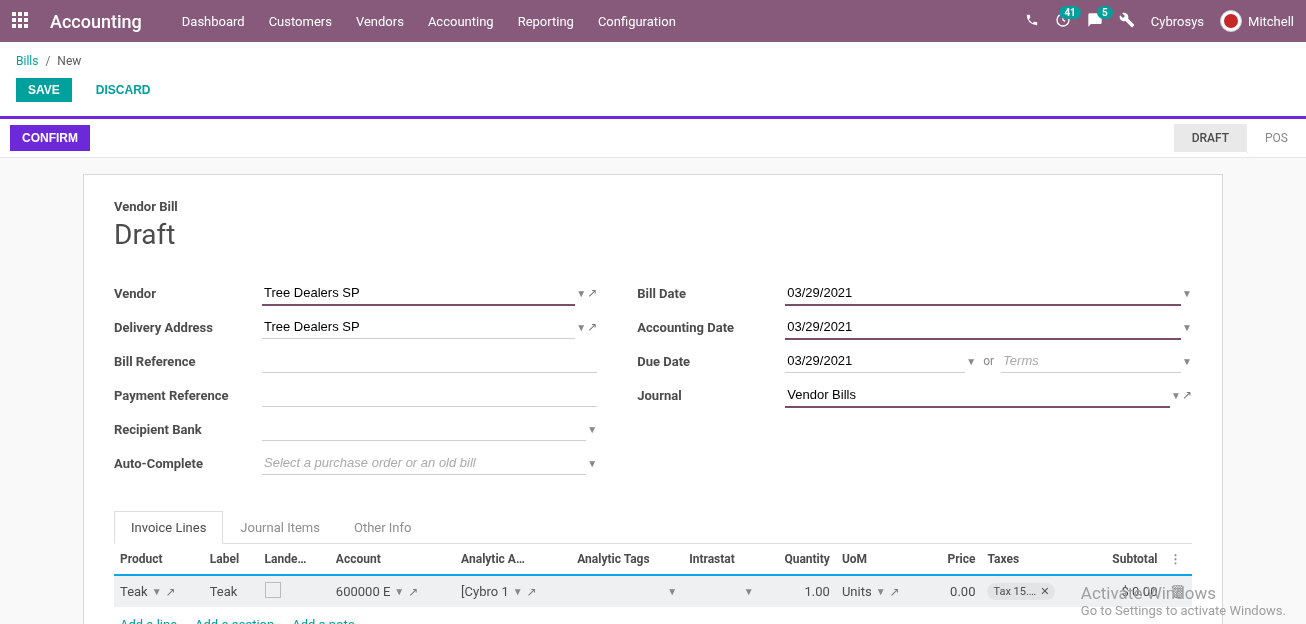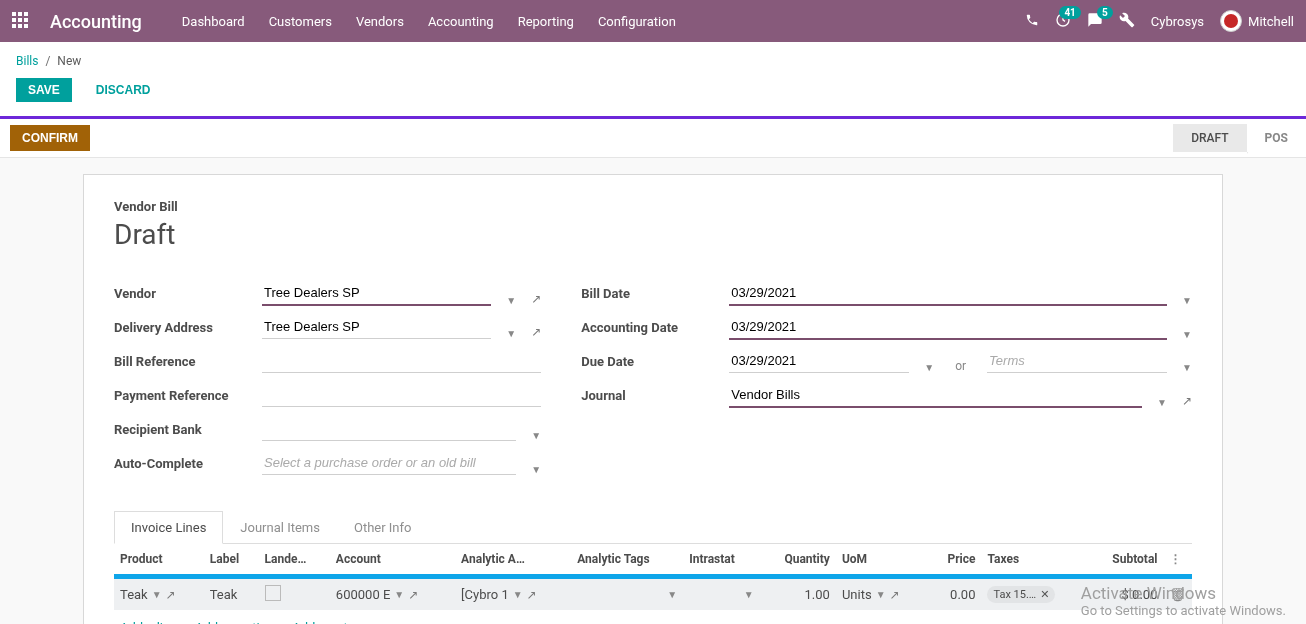--- a/index.html
+++ b/index.html
@@ -22,50 +22,50 @@
 .breadcrumb .sep { color: #6f6f6f; margin: 0 4px; }
 .breadcrumb .current { color: #5b5b5b; }
 
 .actions { padding: 6px 16px 14px; display: flex; gap: 12px; background:#fff; border-bottom:3px solid #6d28d9; }
 .btn { padding: 5px 12px; border: none; cursor: pointer; font-size: 12px; text-transform: uppercase; }
 .btn-primary { background: #00a09d; color: #fff; font-weight: bold; }
 .btn-link { background: none; color: #00a09d; font-weight: bold; }
 
 .statusbar { display: flex; justify-content: space-between; align-items: center; background:#fff; border-bottom:1px solid #e5e5e5; }
 .statusbar-left { padding: 6px 10px; }
-.btn-confirm { background: #a16207; color: #fff; font-weight: bold; padding: 6px 12px; border:none; cursor:pointer; font-size:12px; text-transform:uppercase; }
+.btn-confirm { background: #6d28d9; color: #fff; font-weight: bold; padding: 6px 12px; border:none; cursor:pointer; font-size:12px; text-transform:uppercase; }
 .status-steps { display: flex; }
-.step { padding: 7px 18px; font-size: 12px; color: #888; position: relative; background:#fff;font-weight:bold; }
+.step { padding: 7px 18px; font-size: 12px; color: #888; position: relative; background:#fff; }
 .step.active { background: #e9e9e9; color: #4c4c4c; font-weight:500; }
 .step.active::after { content:""; position:absolute; right:-10px; top:0; width:0; height:0; border-top:15px solid transparent; border-bottom:15px solid transparent; border-left:10px solid #e9e9e9; }
 
 .sheet-wrap { padding: 16px 0; display: flex; justify-content: center; }
 .sheet { width: 1140px; background: #fff; border: 1px solid #d8d8d8; padding: 24px 30px; }
 
 .form-title-sm { font-size: 13px; font-weight: bold; color: #4c4c4c; margin-bottom: 4px; }
 .form-title-lg { font-size: 28px; color: #4c4c4c; margin-bottom: 28px; }
 
 .cols { display: flex; gap: 40px; margin-top: 23px; }
 .col { flex: 1; }
 .frow { display: flex; align-items: center; margin-bottom: 6px; min-height: 28px; }
 .flabel { width: 148px; font-size: 13px; color: #4c4c4c; font-weight: bold; }
-.fval { flex: 1; display: flex; align-items: flex-end; gap: 15px; }
+.fval { flex: 1; display: flex; align-items: center; gap: 1px; }
 .finput { flex: 1; border: none; border-bottom: 1px solid #cfcfcf; padding: 4px 2px; font-size: 13px; background:transparent; }
 .finput.req { border-bottom: 2px solid #7a4d6c; }
 .finput::placeholder { color:#aaa; font-style: italic; }
 .caret { color: #888; cursor: pointer; font-size: 10px; }
 .ext-icon { color: #7a7a7a; cursor: pointer; font-size: 12px; }
 .or-text { font-size: 12px; color: #888; margin: 0 6px; }
 
 .tabs { display: flex; border-bottom: 1px solid #ddd; margin-top: 28px; }
 .tab { padding: 8px 16px; cursor: pointer; color: #8f8f8f; border:1px solid transparent; border-bottom:none; margin-bottom:-1px; }
 .tab.active { color: #4c4c4c; border:1px solid #ddd; border-bottom:1px solid #fff; background:#fff; }
 
 table.lines { width: 100%; border-collapse: collapse; margin-top: 0; }
-table.lines th { text-align: left; font-size: 12px; font-weight: bold; color: #4c4c4c; padding: 8px 6px; border-bottom: 5px solid #0ea5e9; }
+table.lines th { text-align: left; font-size: 12px; font-weight: bold; color: #4c4c4c; padding: 8px 6px; border-bottom: 2px solid #0ea5e9; }
 table.lines th.r { text-align: right; }
 table.lines td { padding: 6px 6px; font-size: 13px; vertical-align: middle; }
 tr.line-row { background:#eef0f2; }
 .cell-inner { display:flex; align-items:center; gap:4px; }
 .tax-tag { display:inline-flex; align-items:center; background:#e2e4e6; border-radius:10px; padding:2px 6px; font-size:11px; gap:4px; }
 .tax-x { cursor:pointer; font-size:11px; color:#555; }
 .del-icon { color:#888; cursor:pointer; }
 .chk { width:16px; height:16px; border:1px solid #bbb; display:inline-block; }
 .three-dots { cursor:pointer; color:#888; font-weight:bold; }
 

